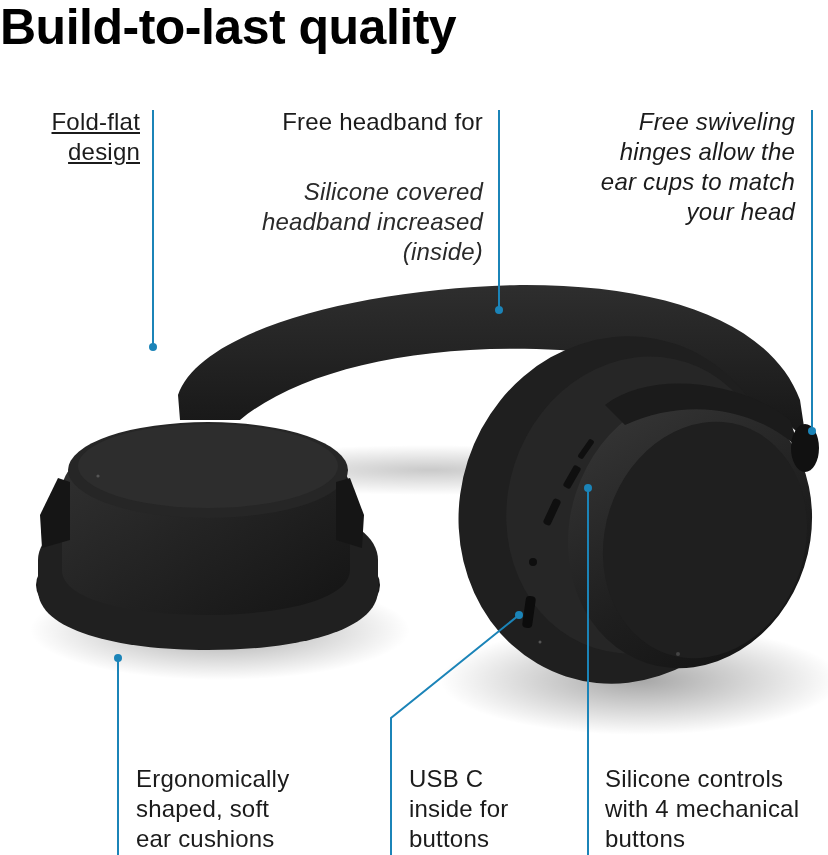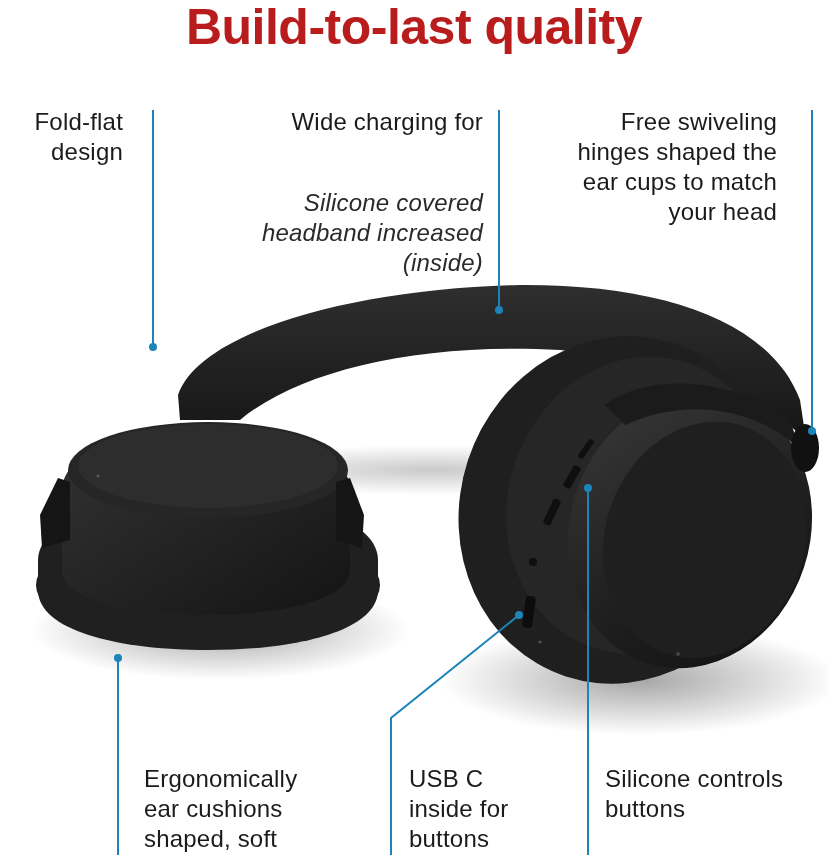--- a/index.html
+++ b/index.html
@@ -1,19 +1,19 @@
 <!DOCTYPE html>
 <html><head>
   <meta charset="utf-8">
   <style>
     html, body { margin: 0; padding: 0; background: #ffffff; }
     body { width: 828px; height: 855px; position: relative; overflow: hidden;
            font-family: "Liberation Sans", "DejaVu Sans", sans-serif; color: #111; }
-    .title { position: absolute; left: 0; top: 2px; width: 828px; text-align: center;
-             font-size: 50px; font-weight: 700; letter-spacing: -0.5px; line-height: 50px; color: #b91c1c; }
+    .title { position: absolute; left: 0; top: 2px; width: 828px; 
+             font-size: 50px; font-weight: 700; letter-spacing: -0.5px; line-height: 50px; color: #000000; }
     .label { position: absolute; font-size: 24px; line-height: 30px; color: #1b1b1b; letter-spacing: 0.2px; }
     .label.right { text-align: right; }
     .label.italic { font-style: italic; color: #2a2a2a; }
     .line { position: absolute; background: #1b84b8; }
     .v { width: 2px; }
     .dot { position: absolute; width: 8px; height: 8px; border-radius: 50%; background: #1b84b8; }
     svg.art { position: absolute; left: 0; top: 0; }
   </style>
 </head>
 <body>
@@ -92,49 +92,50 @@
 <div class="dot" style="left:114px; top:654px;"></div>
 
 <svg class="art" width="828" height="855" viewBox="0 0 828 855">
   <polyline points="519,615 391,718 391,855" fill="none" stroke="#1b84b8" stroke-width="2"></polyline>
 </svg>
 <div class="dot" style="left:515px; top:611px;"></div>
 
 <div class="line v" style="left:587px; top:488px; height:367px;"></div>
 <div class="dot" style="left:584px; top:484px;"></div>
 
-<div class="label right" style="right:705px; top:107px;">
+<div class="label right" style="right:688px; top:107px;text-decoration:underline;">
   <div>Fold-flat</div>
   <div>design</div>
 </div>
 
 <div class="label right" style="right:345px; top:107px;">
-  <div>Wide charging for</div>
+  <div>Free headband for</div>
 </div>
-<div class="label right italic" style="right:345px; top:188px;margin-left:12px;">
+<div class="label right italic" style="right:345px; top:177px;margin-left:12px;">
   <div>Silicone covered</div>
   <div>headband increased</div>
   <div>(inside)</div>
 </div>
 
-<div class="label right" style="right:51px; top:107px;">
+<div class="label right" style="right:33px; top:107px;font-style:italic;">
   <div>Free swiveling</div>
-  <div>hinges shaped the</div>
+  <div>hinges allow the</div>
   <div>ear cups to match</div>
   <div>your head</div>
 </div>
 
-<div class="label" style="left:136px; top:764px;margin-left:8px;">
+<div class="label" style="left:136px; top:764px;">
   <div>Ergonomically</div>
+  <div>shaped, soft</div>
   <div>ear cushions</div>
-  <div>shaped, soft</div>
 </div>
 
 <div class="label" style="left:409px; top:764px;">
   <div>USB C</div>
   <div>inside for</div>
   <div>buttons</div>
 </div>
 
 <div class="label" style="left:605px; top:764px;">
   <div>Silicone controls</div>
+  <div>with 4 mechanical</div>
   <div>buttons</div>
 </div>
 
 </body></html>

